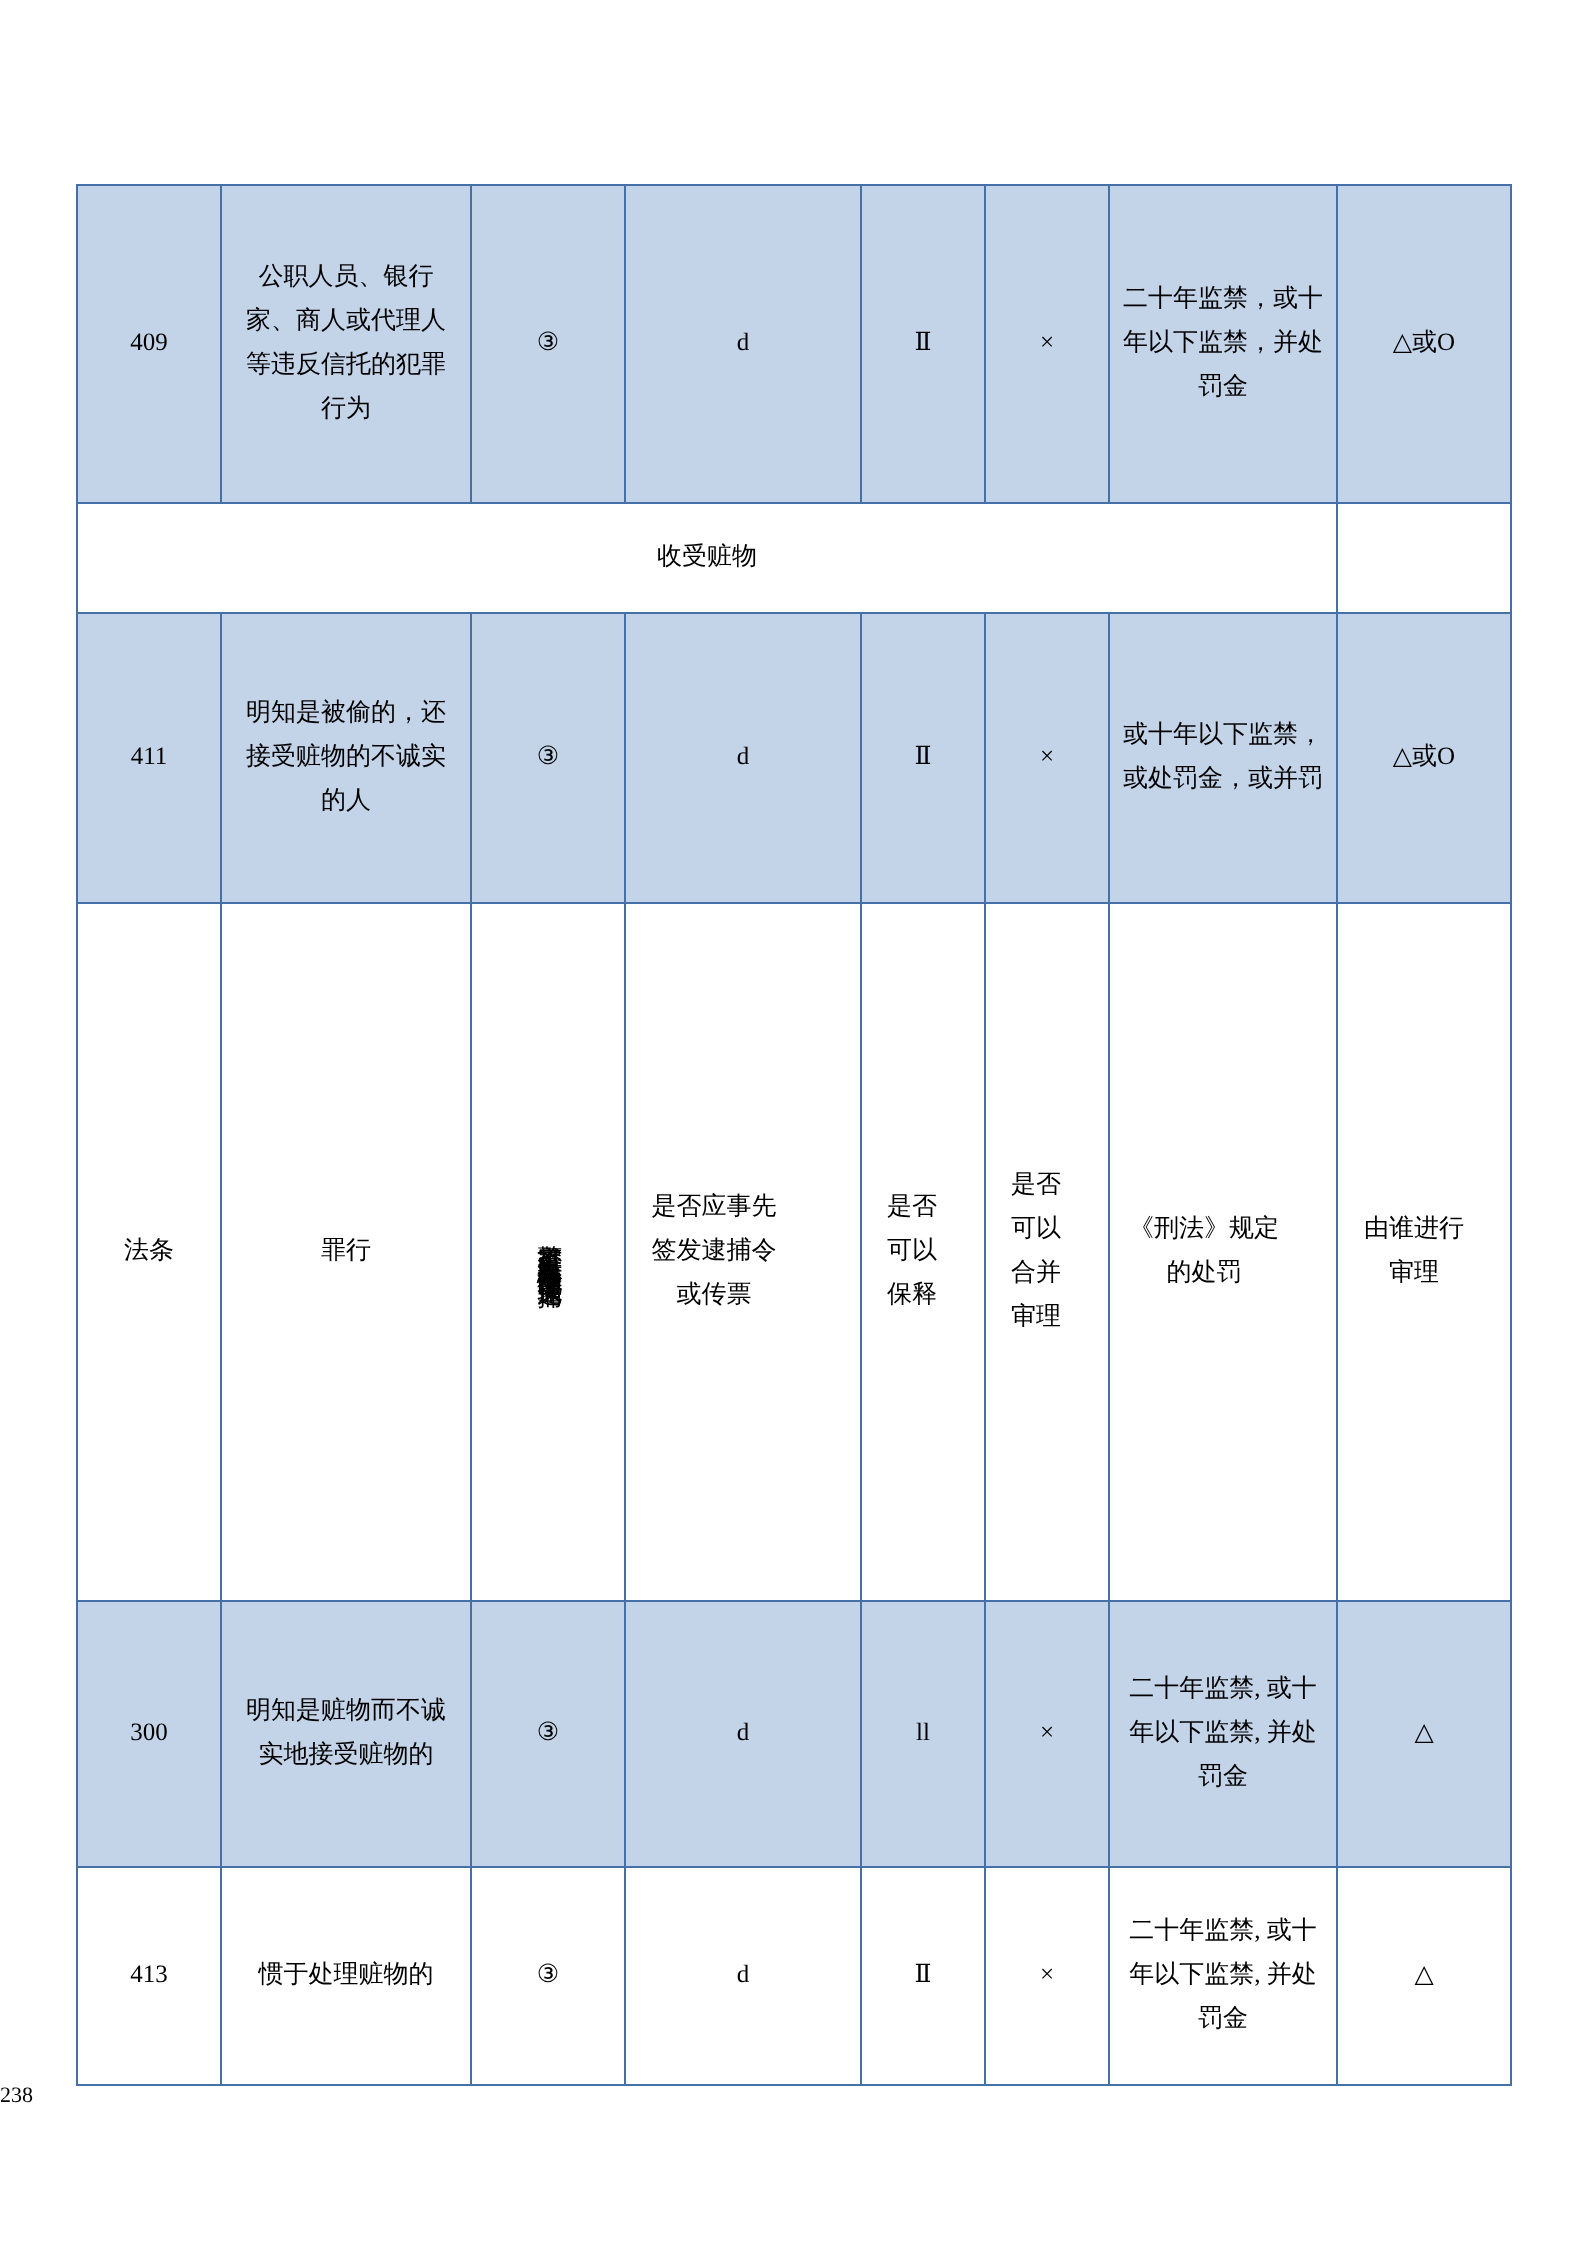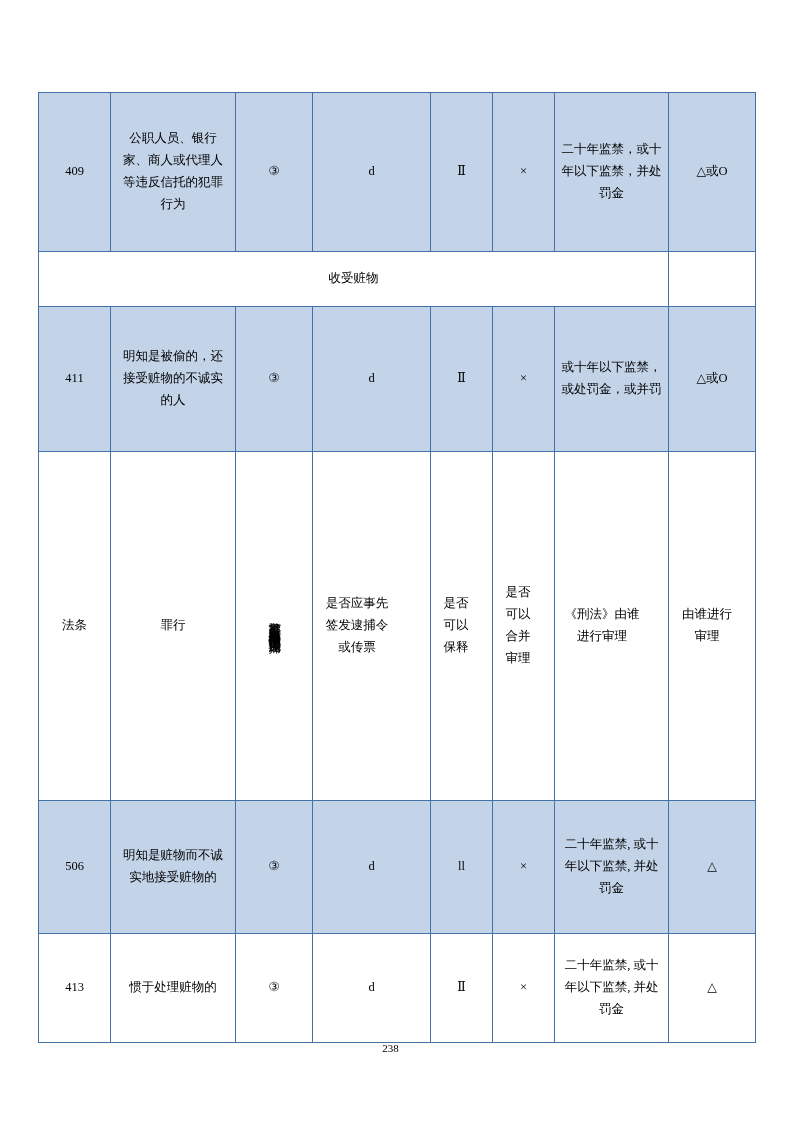--- a/index.html
+++ b/index.html
@@ -61,21 +61,21 @@
   .w-pun { width: 114px; }
   .w-court { width: 87px; }
   .merged-row td {
     height: 46px;
   }
   .pagenum {
     position: absolute;
     left: 0;
     right: 12px;
     top: 1042px;
-    text-align: center;
+    text-align: left;
     font-size: 11px;
     color: #000000;
     font-family: "Liberation Serif", "DejaVu Serif", serif;
   }
   .cellwrap {
     display: block;
     padding: 0 2px;
   }
 </style>
 </head>
@@ -132,29 +132,29 @@
         <td class="plain">
           <span class="cellwrap" style="width:72px;">是否应事先签发逮捕令或传票</span>
         </td>
         <td class="plain">
           <span class="cellwrap" style="width:34px;">是否可以保释</span>
         </td>
         <td class="plain">
           <span class="cellwrap" style="width:34px;">是否可以合并审理</span>
         </td>
         <td class="plain">
-          <span class="cellwrap" style="width:78px;">《刑法》由谁进行审理</span>
+          <span class="cellwrap" style="width:78px;">《刑法》规定的处罚</span>
         </td>
         <td class="plain">
           <span class="cellwrap" style="width:60px;">由谁进行审理</span>
         </td>
       </tr>
 
       <tr>
-        <td class="shaded" style="height:124px;">506</td>
+        <td class="shaded" style="height:124px;">300</td>
         <td class="shaded">明知是赃物而不诚实地接受赃物的</td>
         <td class="shaded">③</td>
         <td class="shaded">d</td>
         <td class="shaded">ll</td>
         <td class="shaded">×</td>
         <td class="shaded">二十年监禁, 或十年以下监禁, 并处罚金</td>
         <td class="shaded">△</td>
       </tr>
 
       <tr>

